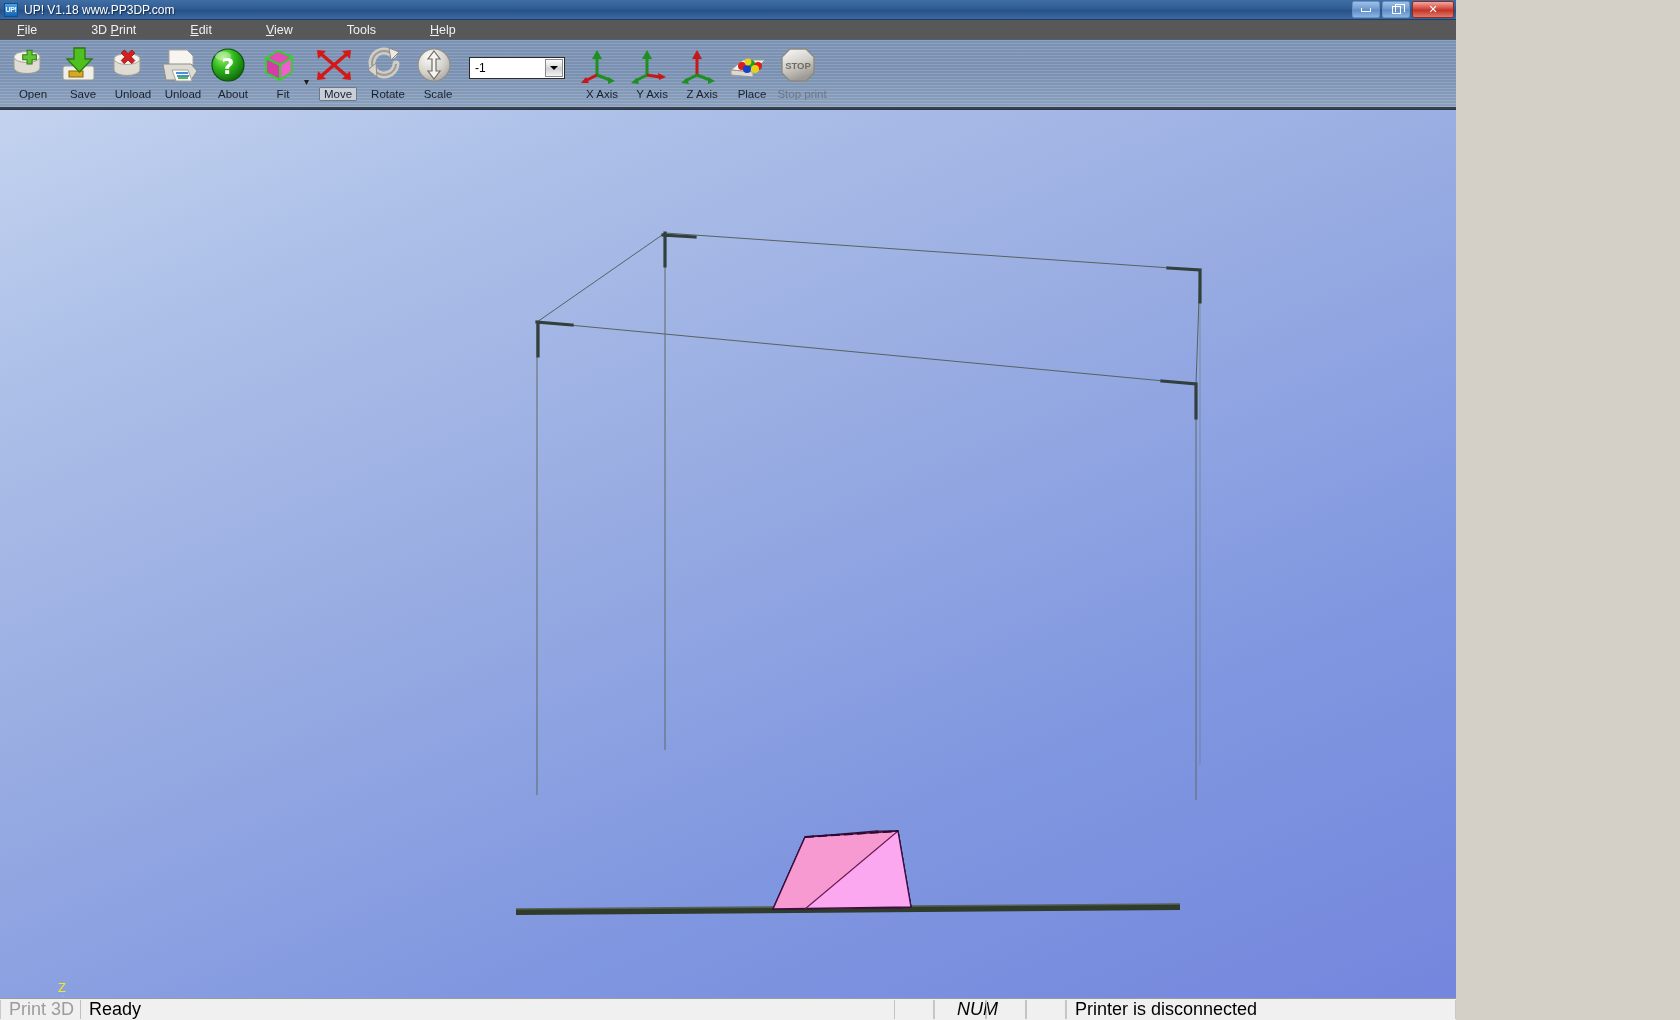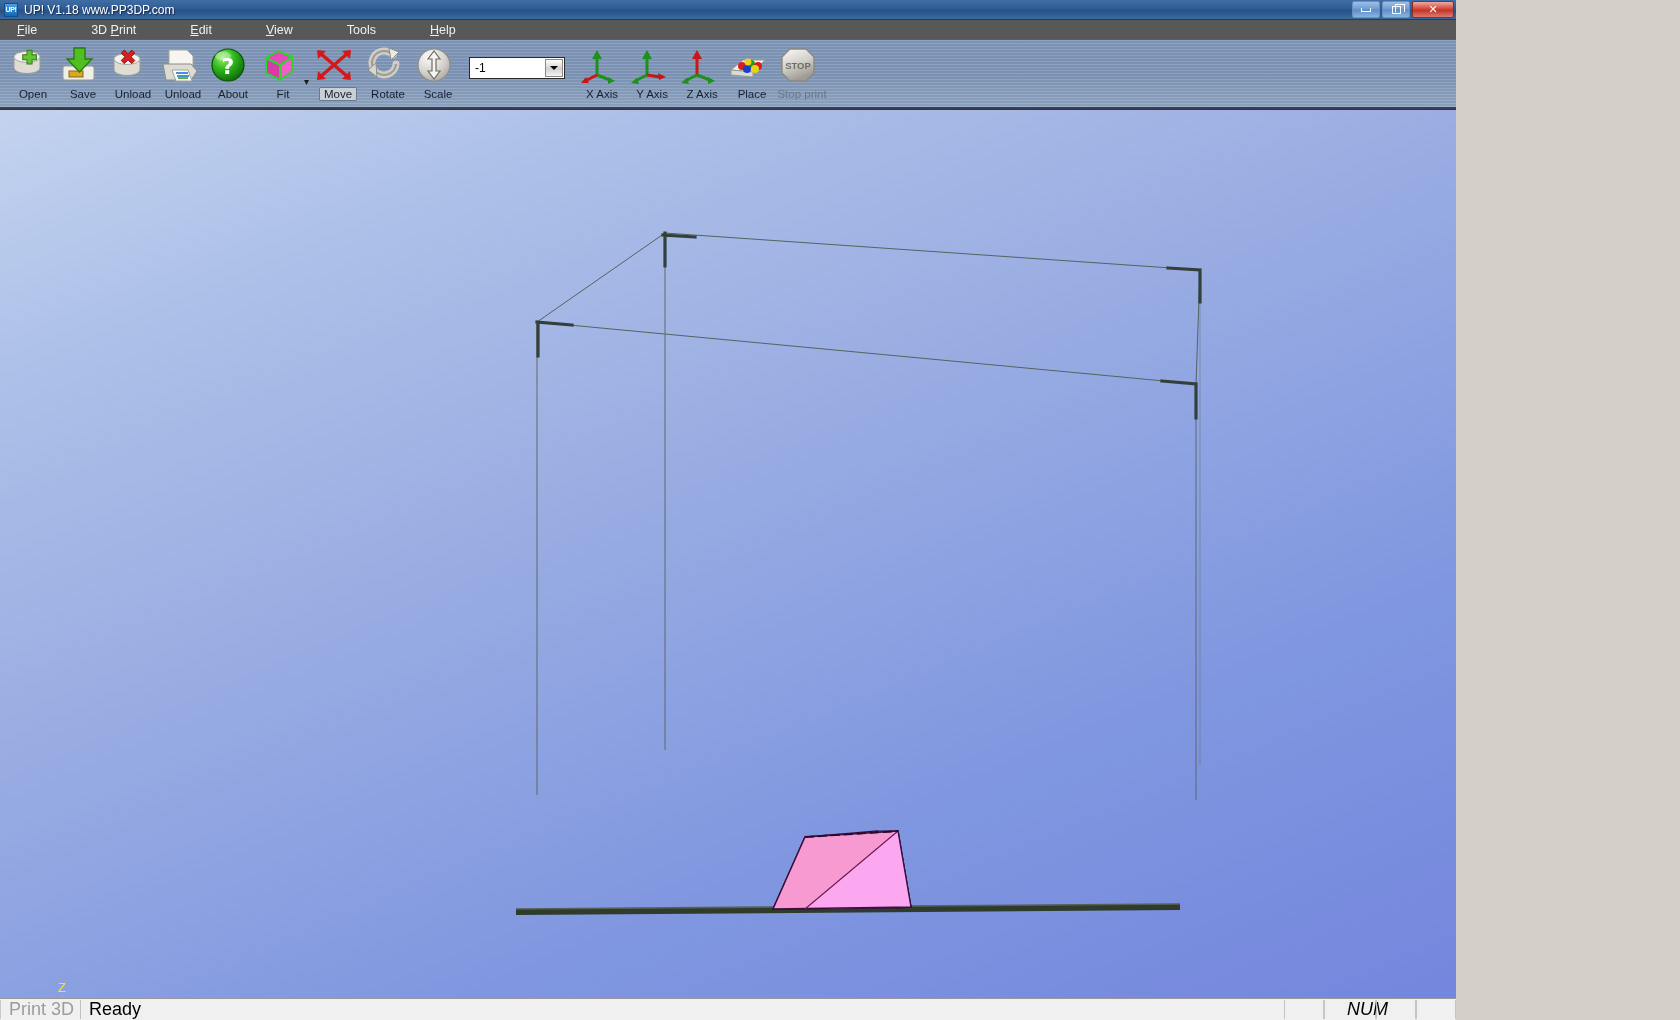--- a/index.html
+++ b/index.html
@@ -487,15 +487,16 @@
   </div>
 
   <div class="statusbar">
     <div class="sb-cell sb-print3d">Print 3D</div>
     <div class="sb-cell sb-ready">Ready</div>
     <div class="sb-spacer"></div>
     <div class="sb-cell sb-box"></div>
     <div class="sb-cell sb-num">NUM</div>
     <div class="sb-cell sb-box"></div>
     <div class="sb-cell sb-box"></div>
+    <div class="sb-cell sb-msg">Printer is disconnected</div>
   </div>
 
 </div>
 
 </body></html>

